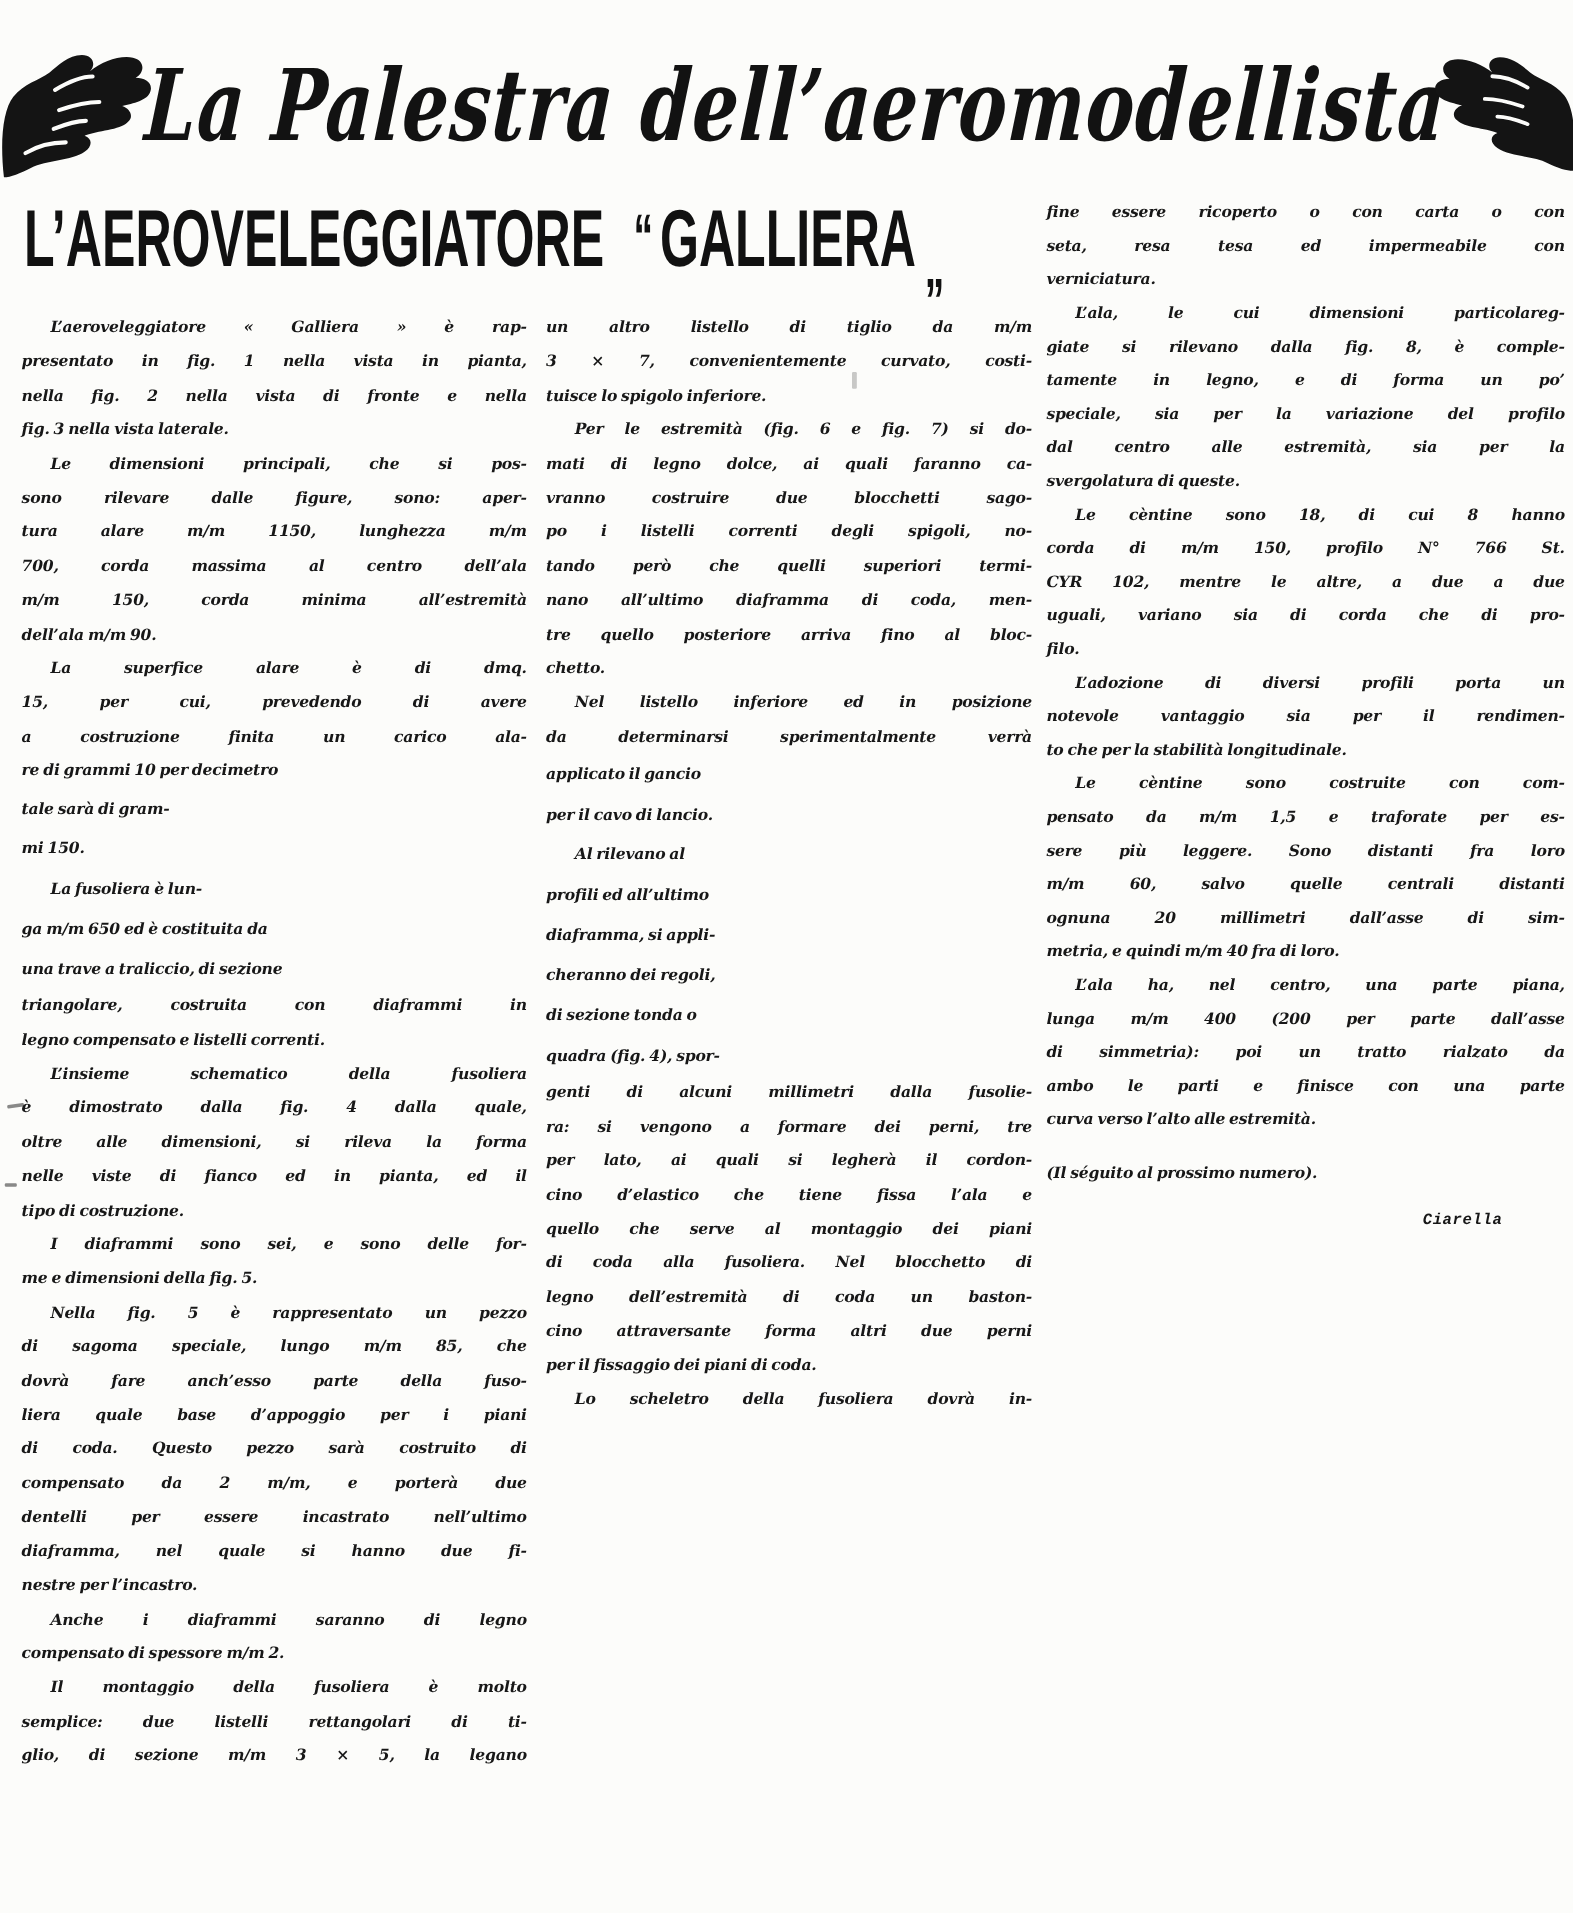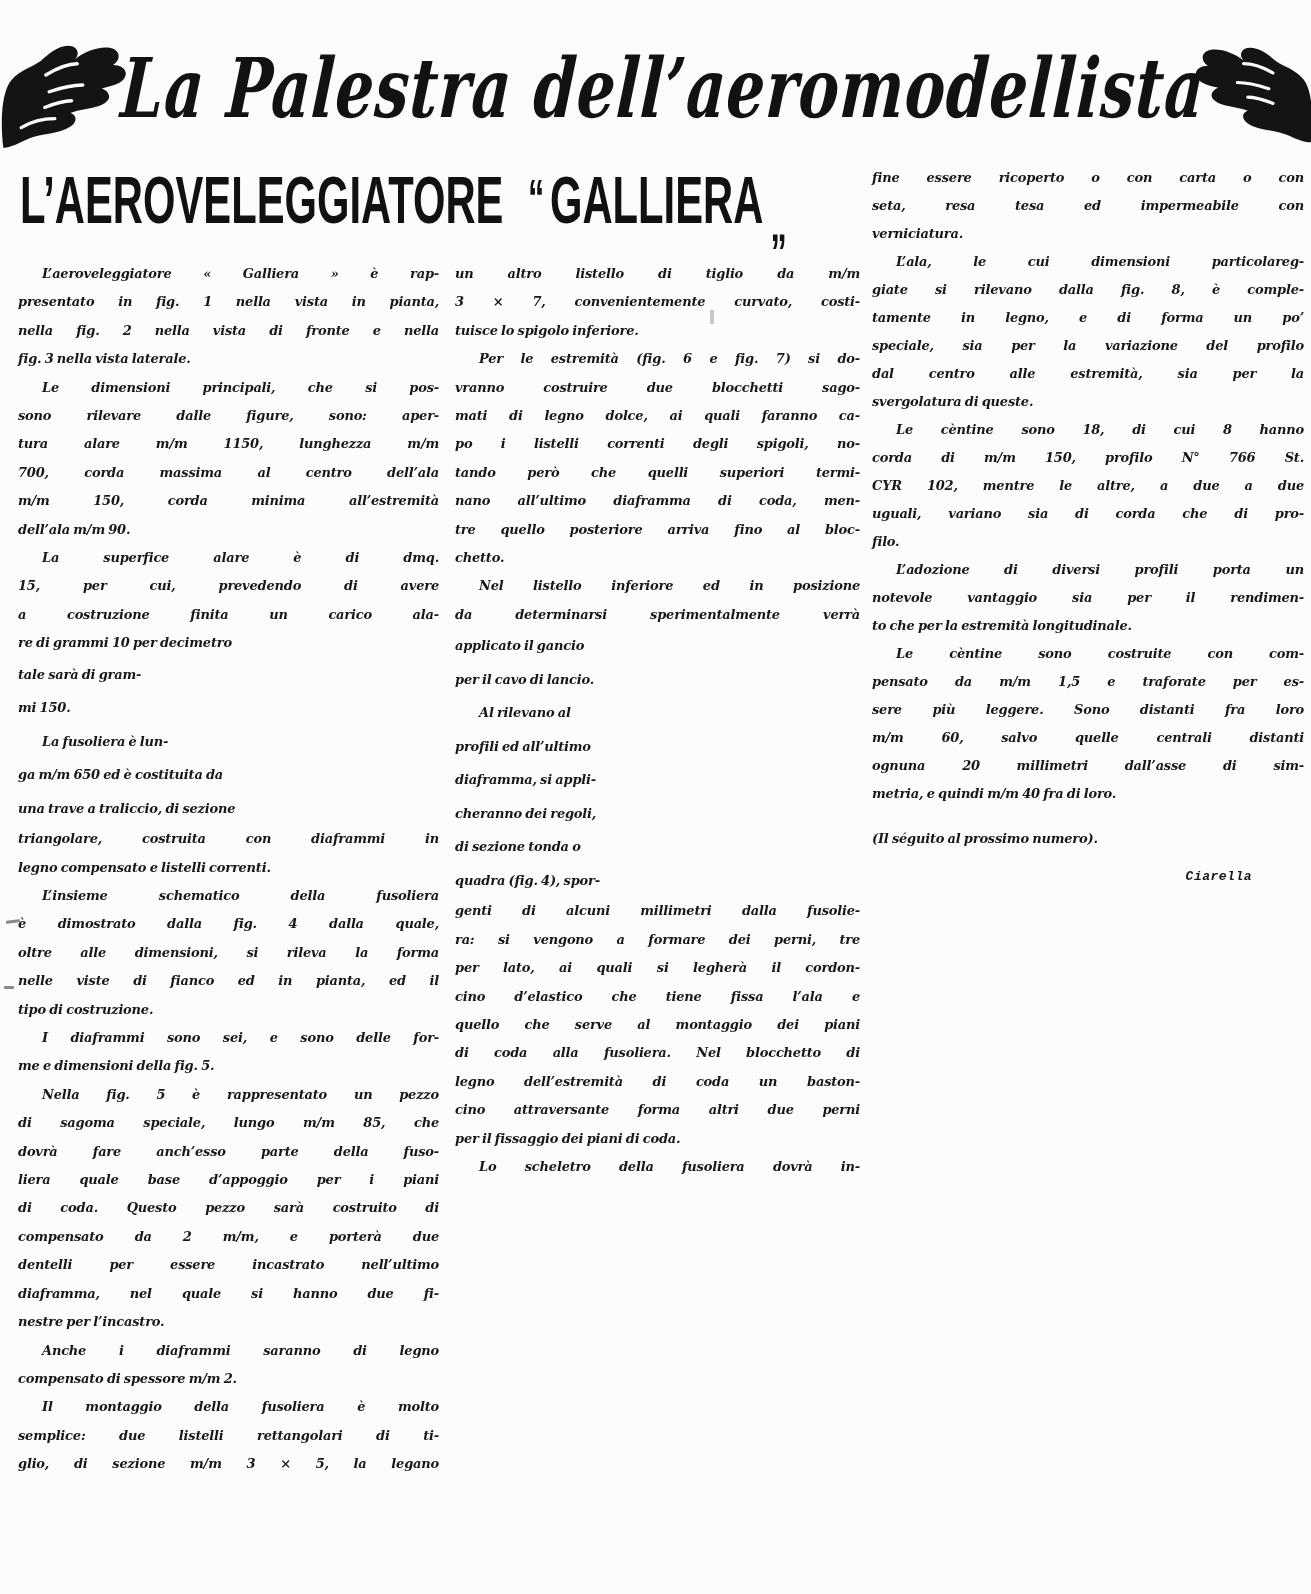--- a/index.html
+++ b/index.html
@@ -156,22 +156,22 @@
             </div>
           </div>
         <div class="column col-2">
             <div class="para">
               <div class="line just">un altro listello di tiglio da m/m</div>
               <div class="line just">3 × 7, convenientemente curvato, costi-</div>
               <div class="line">tuisce lo spigolo inferiore.</div>
             </div>
             <div class="para">
               <div class="line just ind">Per le estremità (fig. 6 e fig. 7) si do-</div>
+              <div class="line just">mati di legno dolce, ai quali faranno ca-</div>
               <div class="line just">vranno costruire due blocchetti sago-</div>
-              <div class="line just">mati di legno dolce, ai quali faranno ca-</div>
               <div class="line just">po i listelli correnti degli spigoli, no-</div>
               <div class="line just">tando però che quelli superiori termi-</div>
               <div class="line just">nano all’ultimo diaframma di coda, men-</div>
               <div class="line just">tre quello posteriore arriva fino al bloc-</div>
               <div class="line">chetto.</div>
             </div>
             <div class="para">
               <div class="line just ind">Nel listello inferiore ed in posizione</div>
               <div class="line just">da determinarsi sperimentalmente verrà</div>
             </div>
@@ -223,30 +223,37 @@
           <div class="para">
             <div class="line just ind">Le cèntine sono 18, di cui 8 hanno</div>
             <div class="line just">corda di m/m 150, profilo N° 766 St.</div>
             <div class="line just">CYR 102, mentre le altre, a due a due</div>
             <div class="line just">uguali, variano sia di corda che di pro-</div>
             <div class="line">filo.</div>
           </div>
           <div class="para">
             <div class="line just ind">L’adozione di diversi profili porta un</div>
             <div class="line just">notevole vantaggio sia per il rendimen-</div>
-            <div class="line">to che per la estremità longitudinale.</div>
+            <div class="line">to che per la stabilità longitudinale.</div>
           </div>
           <div class="para">
             <div class="line just ind">Le cèntine sono costruite con com-</div>
             <div class="line just">pensato da m/m 1,5 e traforate per es-</div>
             <div class="line just">sere più leggere. Sono distanti fra loro</div>
             <div class="line just">m/m 60, salvo quelle centrali distanti</div>
             <div class="line just">ognuna 20 millimetri dall’asse di sim-</div>
             <div class="line">metria, e quindi m/m 40 fra di loro.</div>
           </div>
+          <div class="para">
+            <div class="line just ind">L’ala ha, nel centro, una parte piana,</div>
+            <div class="line just">lunga m/m 400 (200 per parte dall’asse</div>
+            <div class="line just">di simmetria): poi un tratto rialzato da</div>
+            <div class="line just">ambo le parti e finisce con una parte</div>
+            <div class="line">curva verso l’alto alle estremità.</div>
+          </div>
           <div class="para ragged gap">
             <div class="line">(Il séguito al prossimo numero).</div>
           </div>
           <div class="para ragged sig">
             <div class="line">Ciarella</div>
           </div>
         </div>
     </div>
 
   </div>

